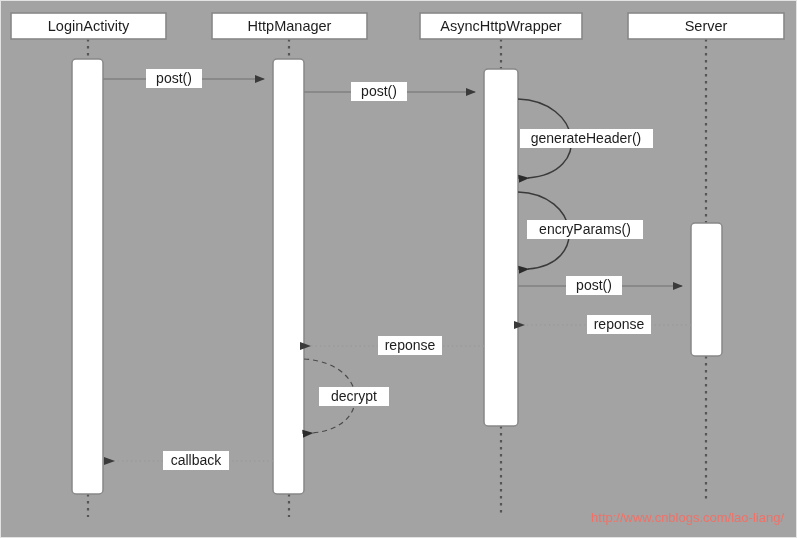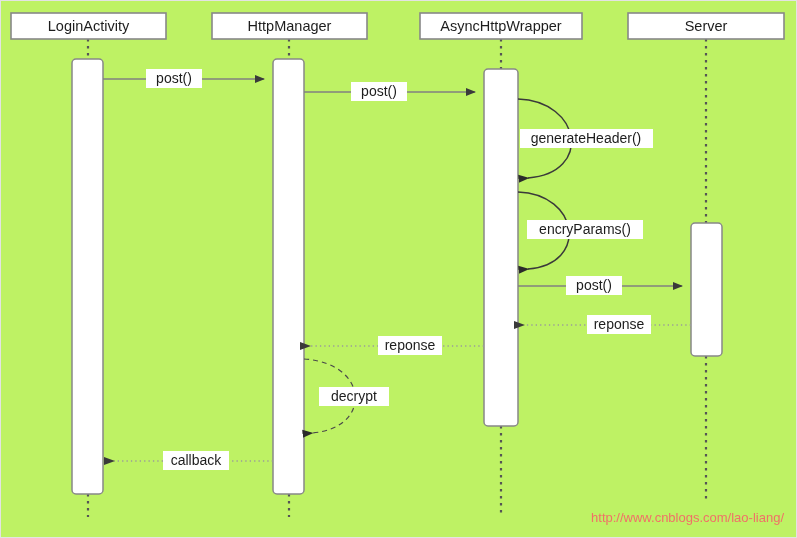--- a/index.html
+++ b/index.html
@@ -7,21 +7,21 @@
     padding: 0;
     background: #ffffff;
   }
   body {
     font-family: "Liberation Sans", sans-serif;
   }
   #canvas {
     position: relative;
     width: 797px;
     height: 538px;
-    background: #bef264;
+    background: #a3a3a3;
     box-sizing: border-box;
     border: 1px solid #e3e3e3;
     overflow: hidden;
   }
   #diagram-svg {
     display: block;
     width: 797px;
     height: 538px;
   }
   .lifeline-box {

